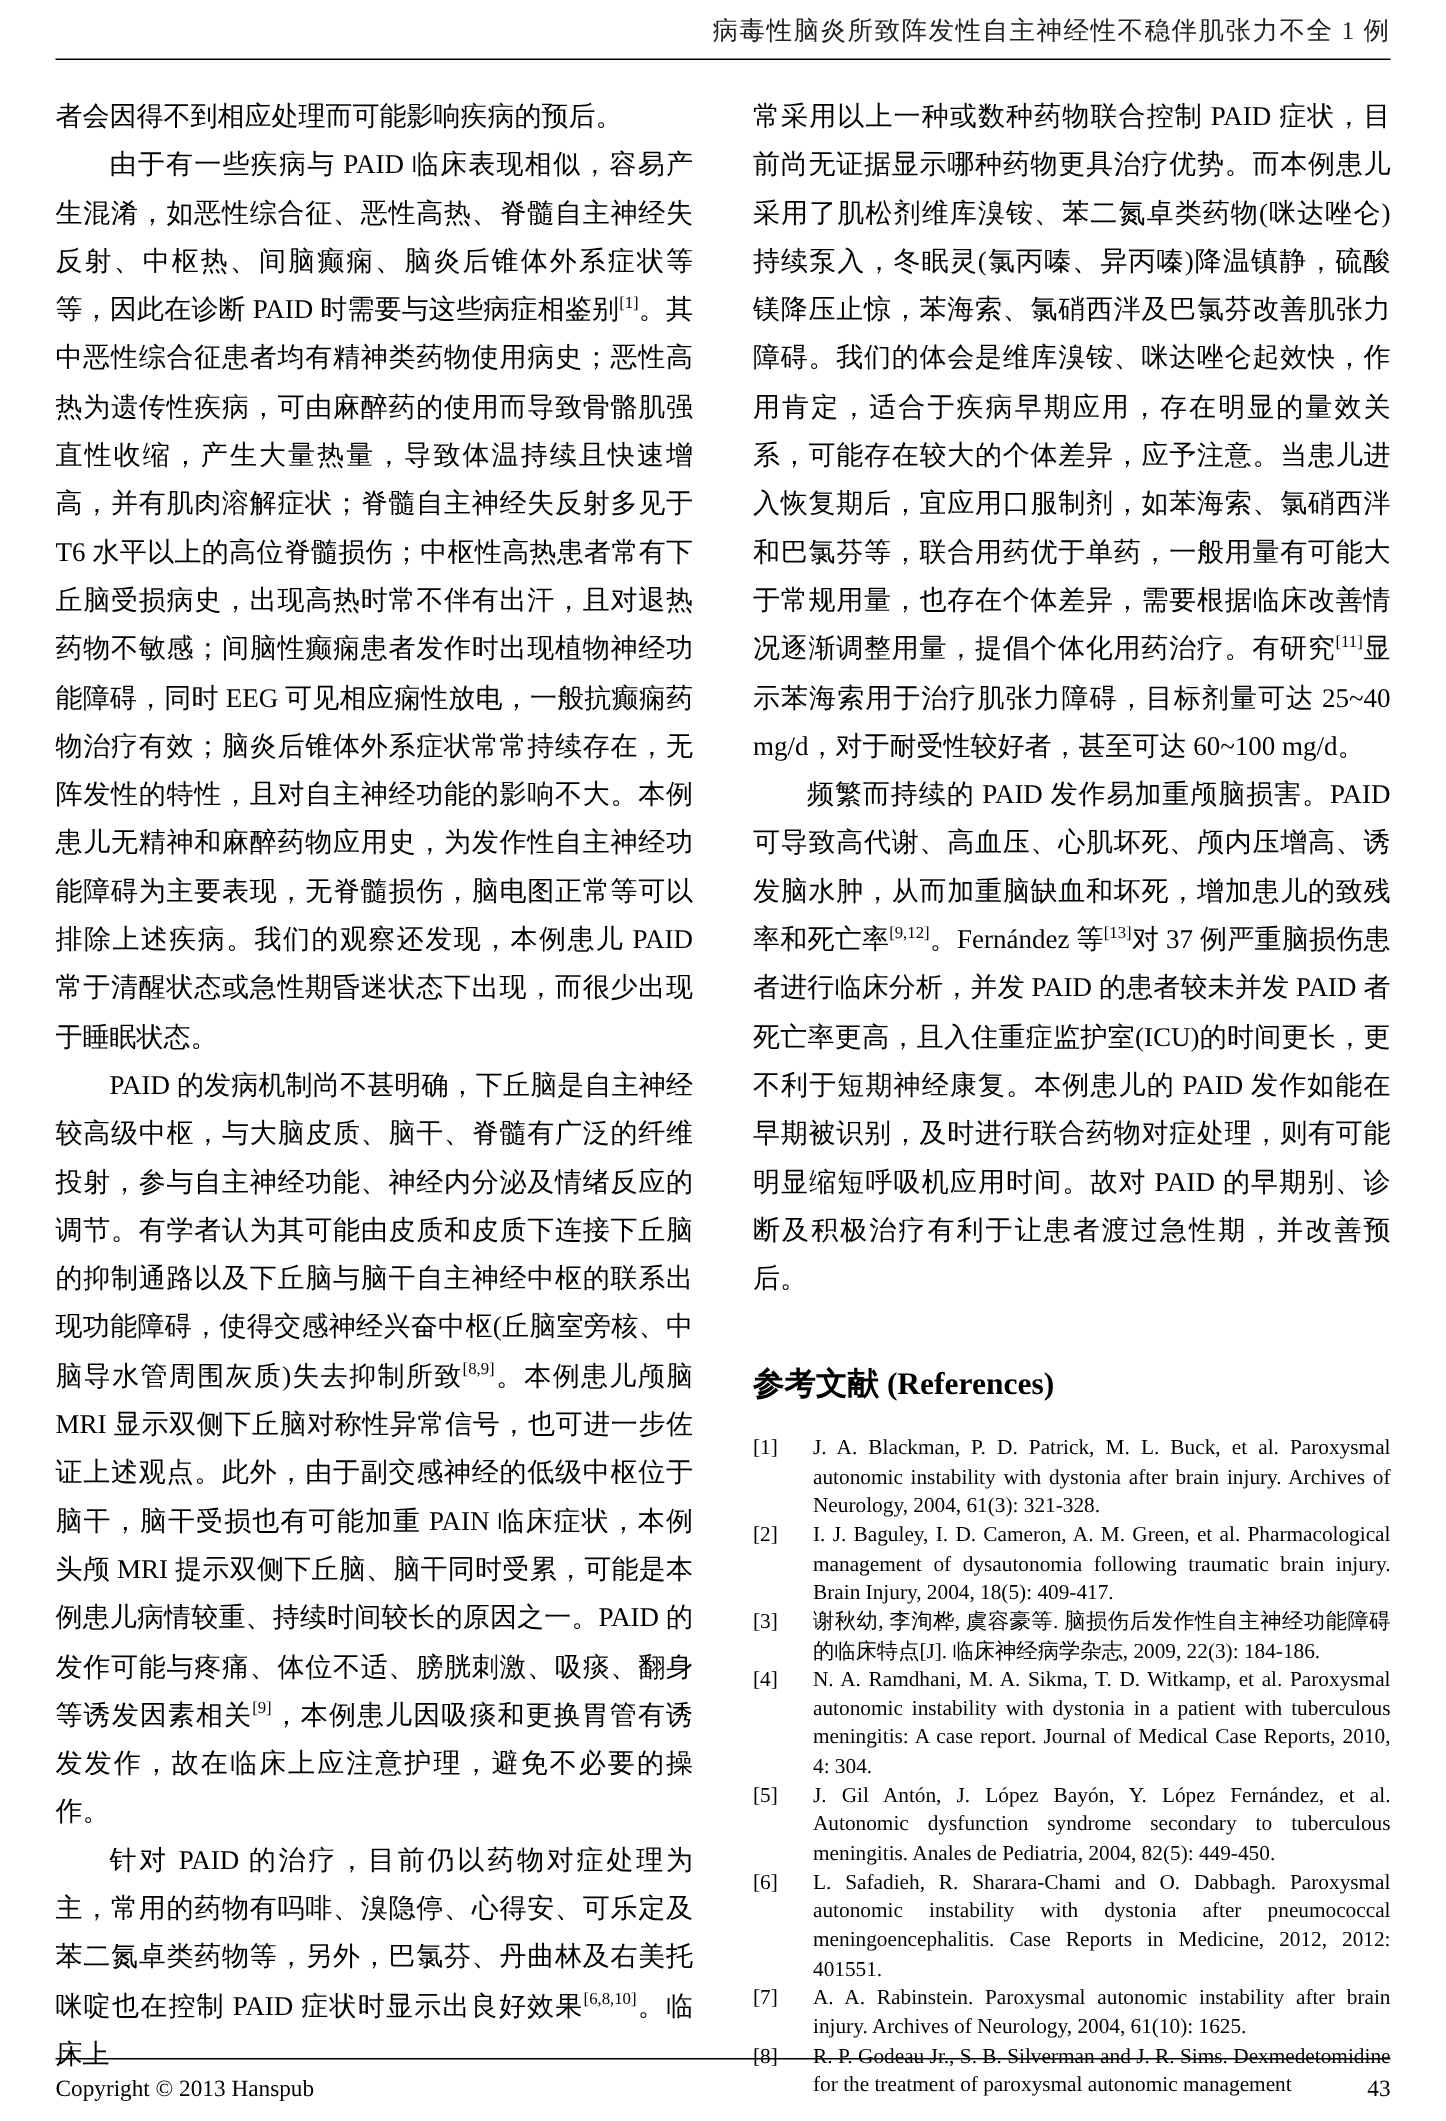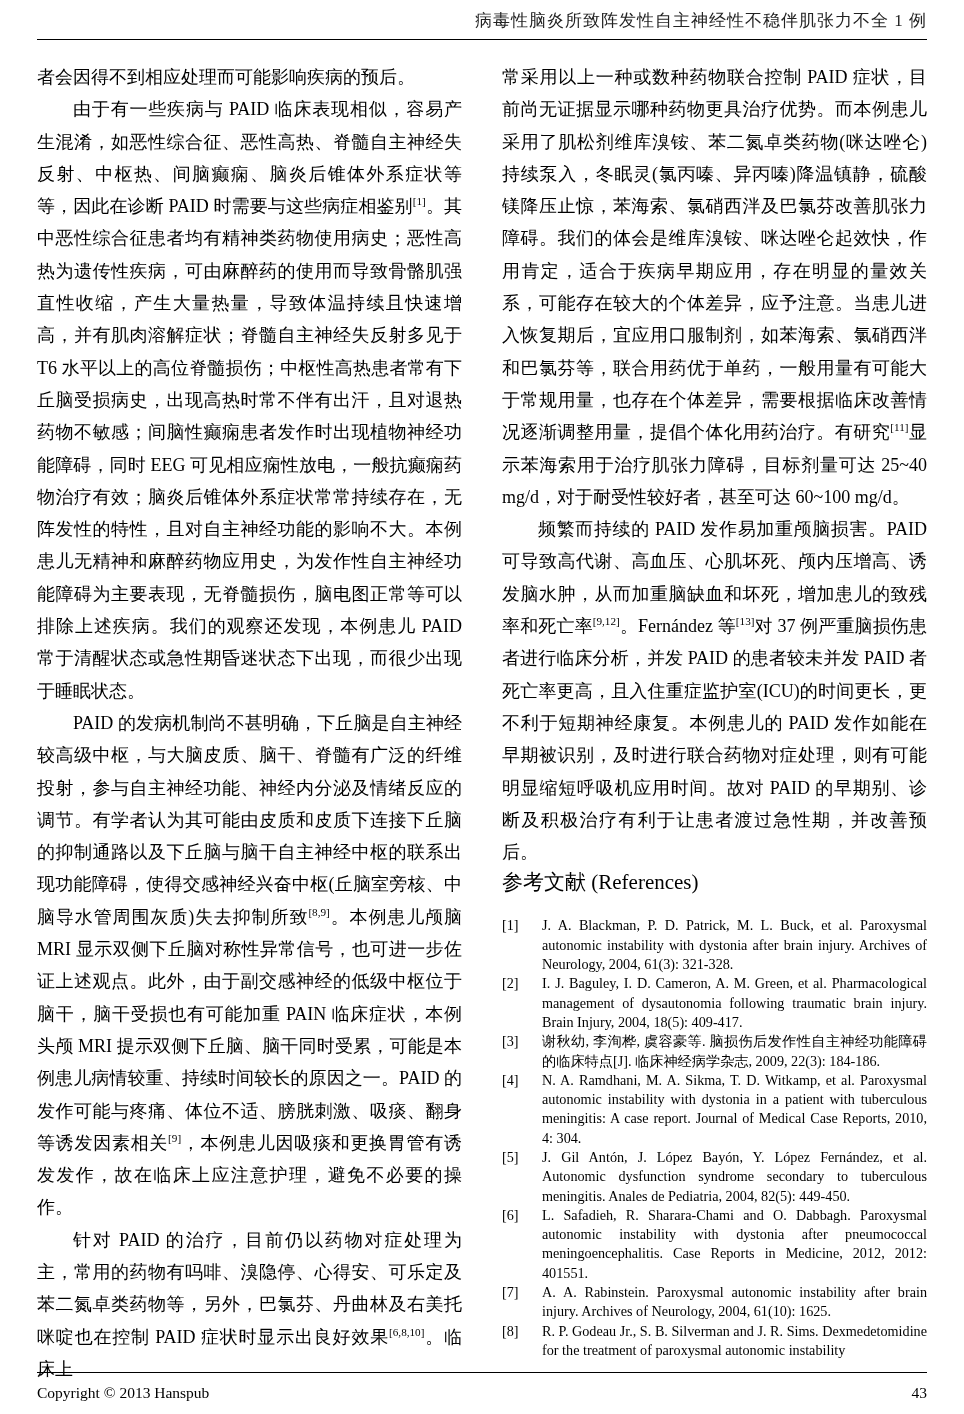--- a/index.html
+++ b/index.html
@@ -42,21 +42,22 @@
     word-break: break-word;
   }
   .para.no-indent { text-indent: 0; }
   .para sup {
     font-size: 0.62em;
     line-height: 0;
     vertical-align: super;
   }
   .refs-heading {
     font-size: 21px;
-    font-weight: normal;
+    font-weight: bold;
+    margin-top: 40px;
     margin-bottom: 20px;
     font-family: "Liberation Serif", "DejaVu Serif", serif;
   }
   .ref-list { margin-top: 2px; }
   .ref-item {
     display: flex;
     font-size: 14.2px;
     line-height: 19.3px;
     margin-bottom: 0px;
   }
@@ -146,21 +147,21 @@
             <span class="ref-text">L. Safadieh, R. Sharara-Chami and O. Dabbagh. Paroxysmal autonomic instability with dystonia after pneumococcal meningoencephalitis. Case Reports in Medicine, 2012, 2012: 401551.</span>
           </div>
 
           <div class="ref-item">
             <span class="ref-num">[7]</span>
             <span class="ref-text">A. A. Rabinstein. Paroxysmal autonomic instability after brain injury. Archives of Neurology, 2004, 61(10): 1625.</span>
           </div>
 
           <div class="ref-item">
             <span class="ref-num">[8]</span>
-            <span class="ref-text">R. P. Godeau Jr., S. B. Silverman and J. R. Sims. Dexmedetomidine for the treatment of paroxysmal autonomic instability</span>
+            <span class="ref-text">R. P. Godeau Jr., S. B. Silverman and J. R. Sims. Dexmedetomidine for the treatment of paroxysmal autonomic management</span>
           </div>
         </div>
     </div>
 
   </div>
 
   <div class="page-footer">
     <span>Copyright © 2013 Hanspub</span>
     <span>43</span>
   </div>

